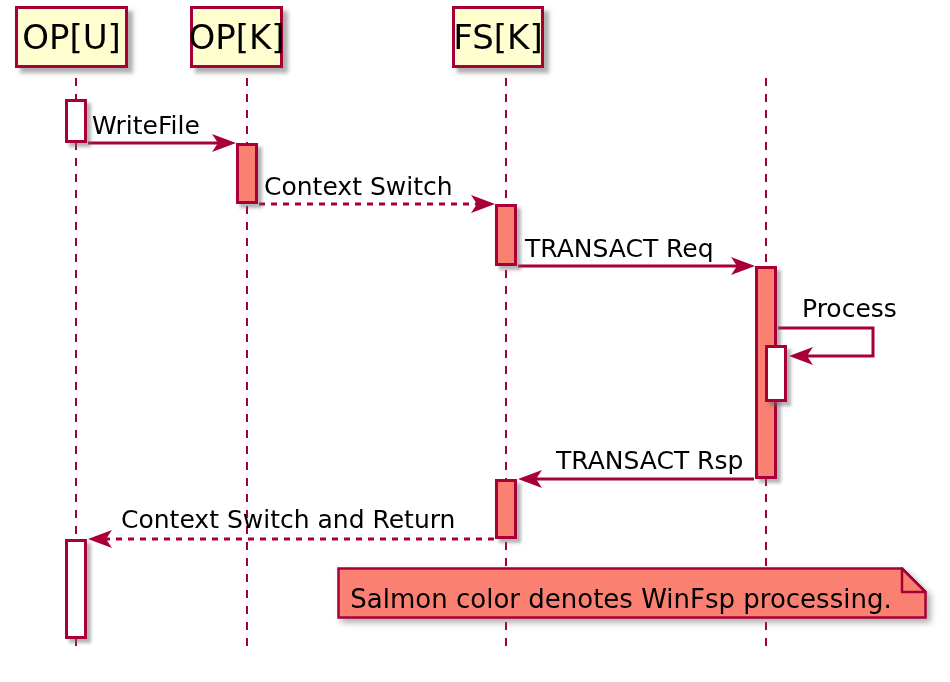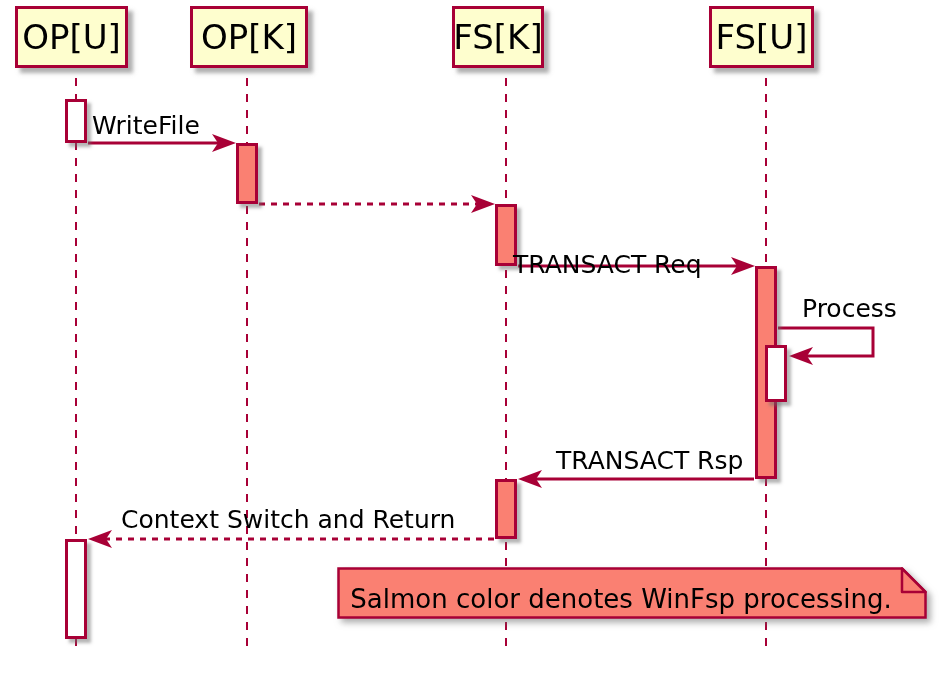--- a/index.html
+++ b/index.html
@@ -15,21 +15,21 @@
     font-family:"DejaVu Sans", sans-serif;color:var(--text);overflow:hidden;
   }
   .participant{
     position:absolute;top:6px;height:62px;box-sizing:border-box;
     background:var(--participant-fill);border:3px solid var(--line);
     display:flex;align-items:center;justify-content:center;
     font-size:34px;line-height:1;color:var(--text);
     box-shadow:5px 5px 4px rgba(110,110,110,0.55);
   }
   .p1{left:15px;width:113px;}
-  .p2{left:190px;width:118px;}
+  .p2{left:190px;width:93px;}
   .p3{left:452px;width:92px;}
   .p4{left:709px;width:105px;}
   .lifeline{
     position:absolute;top:78px;height:574px;width:2px;
     background:repeating-linear-gradient(to bottom, var(--line) 0 8px, transparent 8px 16px);
   }
   .l1{left:75px;} .l2{left:246px;} .l3{left:505px;} .l4{left:765px;}
   .activation{
     position:absolute;width:22px;box-sizing:border-box;
     border:3px solid var(--line);
@@ -46,21 +46,21 @@
   .a7{left:65px;top:539px;height:100px;}
   .arrows{position:absolute;left:0;top:0;width:950px;height:682px;}
   .arrow-line{stroke:var(--line);stroke-width:3;fill:none;}
   .arrow-dashed{stroke-dasharray:6,6;}
   .arrow-head{fill:var(--line);stroke:none;}
   .msg-label{
     position:absolute;font-size:25px;line-height:28px;white-space:nowrap;color:var(--text);
   }
   .m1{left:92px;top:112px;}
   .m2{left:264px;top:173px;}
-  .m3{left:513px;top:235px;margin-top:16px;}
+  .m3{left:525px;top:235px;}
   .m4{left:802px;top:295px;}
   .m5{left:556px;top:447px;}
   .m6{left:121px;top:506px;}
   .note{
     position:absolute;left:337px;top:567px;width:590px;height:52px;
   }
   .note svg{position:absolute;left:0;top:0;filter:drop-shadow(4px 4px 3px rgba(110,110,110,0.55));}
   .note-body{fill:var(--salmon);stroke:var(--line);stroke-width:2.5;}
   .note-fold{fill:var(--salmon);stroke:var(--line);stroke-width:2.5;stroke-linejoin:round;}
   .note-text{
@@ -108,33 +108,31 @@
 
   <div class="participant p1">
     <span>OP[U]</span>
   </div>
   <div class="participant p2">
     <span>OP[K]</span>
   </div>
   <div class="participant p3">
     <span>FS[K]</span>
   </div>
-  <div class="participant p4">
-    <span>FS[U]</span>
-  </div>
 
   <div class="activation act-white a1"></div>
   <div class="activation act-salmon a2"></div>
   <div class="activation act-salmon a3"></div>
   <div class="activation act-salmon a4"></div>
   <div class="activation act-white a5"></div>
   <div class="activation act-salmon a6"></div>
   <div class="activation act-white a7"></div>
 
   <div class="msg-label m1">WriteFile</div>
+  <div class="msg-label m2">Context Switch</div>
   <div class="msg-label m3">TRANSACT Req</div>
   <div class="msg-label m4">Process</div>
   <div class="msg-label m5">TRANSACT Rsp</div>
   <div class="msg-label m6">Context Switch and Return</div>
 
   <div class="note">
     <svg width="590" height="52" viewBox="0 0 590 52">
       <path class="note-body" d="M1.5,1.5 H565 L588.5,25 V50.5 H1.5 Z"></path>
       <path class="note-fold" d="M565,1.5 V25 H588.5 Z"></path>
     </svg>

